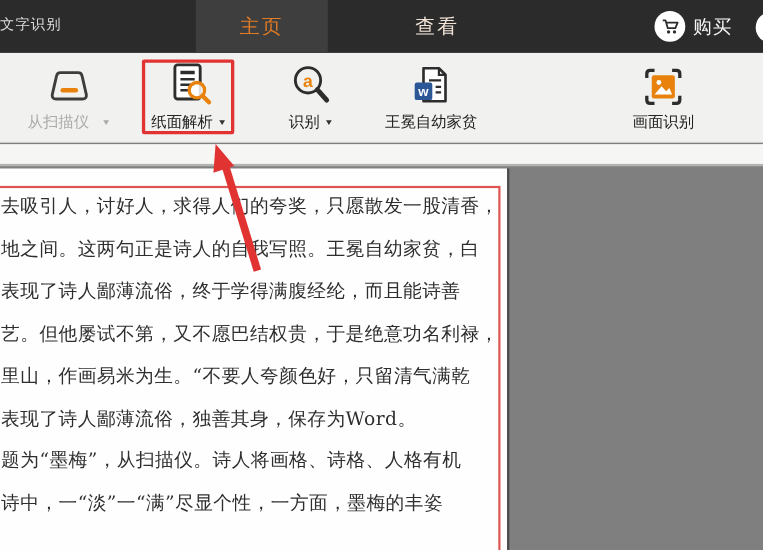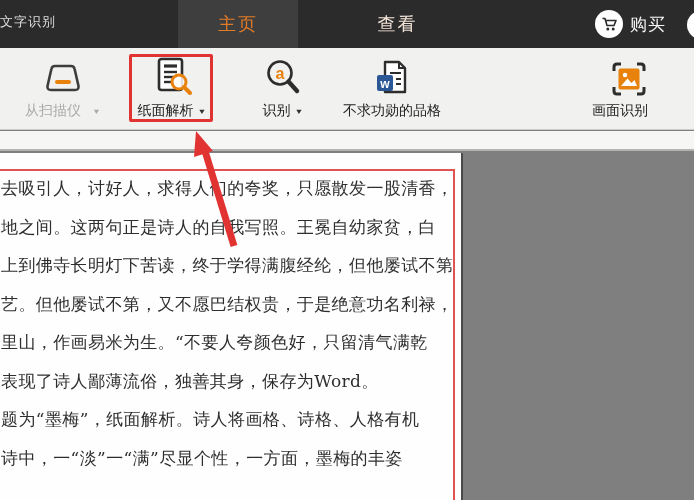--- a/index.html
+++ b/index.html
@@ -25,21 +25,21 @@
   .tb-label-row { display:flex; align-items:center; gap:4px; margin-top:4px; font-size:14px; color:#222222; white-space:nowrap; }
   .tb-btn.disabled .tb-label-row { color:#ababab;gap:11px; }
   .caret { font-size:9px; color:#333333; transform:scaleY(0.85); }
   .tb-btn.disabled .caret { color:#ababab; }
 
   .btn-scanner { left:22px;  width:82px; }
   .btn-paper   { left:132px; width:80px; }
   .btn-recog   { left:243px; width:80px; }
   .btn-word    { left:340px; width:104px; }
   .btn-image   { left:450px; width:102px; }
-  .btn-screen  { left:558px; width:90px;align-items:flex-end; }
+  .btn-screen  { left:558px; width:90px; }
 
   
   .substrip { position:absolute; top:131px; left:0; width:694px; height:20px; background:#f6f6f4; border-bottom:2px solid #b3b3b3; z-index:4; }
 
   
   .content { position:absolute; top:153px; left:0; width:694px; height:347px; overflow:hidden; }
   .page { position:absolute; top:0; left:0; width:461px; height:347px; background:#fefefe; }
   .page-edge { position:absolute; top:0; left:461px; width:2px; height:347px; background:#4a4a4a; }
   .doc-highlight { position:absolute; top:16px; left:-12px; width:467px; height:400px; border:2px solid #e05353; z-index:3; }
   .doc-text { position:absolute; top:16px; left:1px; width:455px; z-index:2;
@@ -132,21 +132,21 @@
           <path d="M13 4 H27 L33 10 V34 H13 Z" fill="#ffffff" stroke="#2d2d2d" stroke-width="2.4" stroke-linejoin="round"></path>
           <path d="M27 4 V10 H33" fill="none" stroke="#2d2d2d" stroke-width="2"></path>
           <line x1="18" y1="15" x2="29" y2="15" stroke="#2d2d2d" stroke-width="2"></line>
           <line x1="24" y1="21" x2="29" y2="21" stroke="#2d2d2d" stroke-width="2"></line>
           <line x1="24" y1="26" x2="29" y2="26" stroke="#2d2d2d" stroke-width="2"></line>
           <rect x="5" y="17" width="16" height="16" rx="2" fill="#2b5797"></rect>
           <text x="13" y="29.5" text-anchor="middle" font-size="12" font-weight="bold" font-family="Liberation Sans, sans-serif" fill="#ffffff">w</text>
         </svg>
       </div>
       <div class="tb-label-row">
-        <span>不求功勋的品格</span>
+        <span>王冕自幼家贫</span>
       </div>
     </div>
 
 
     <div class="tb-btn btn-screen">
       <div class="tb-icon">
         <svg width="38" height="38" viewBox="0 0 38 38">
           <path d="M4 11 V7 Q4 4 7 4 H11" fill="none" stroke="#2d2d2d" stroke-width="3"></path>
           <path d="M27 4 H31 Q34 4 34 7 V11" fill="none" stroke="#2d2d2d" stroke-width="3"></path>
           <path d="M34 27 V31 Q34 34 31 34 H27" fill="none" stroke="#2d2d2d" stroke-width="3"></path>
@@ -163,25 +163,25 @@
 
   </div>
 
   <div class="substrip"></div>
 
   <div class="content">
     <div class="page">
       <div class="doc-text">
         <div class="doc-line">去吸引人，讨好人，求得人们的夸奖，只愿散发一股清香，</div>
         <div class="doc-line">地之间。这两句正是诗人的自我写照。王冕自幼家贫，白</div>
-        <div class="doc-line">上到佛寺长明灯下苦读，终于学得满腹经纶，但他屡试不第</div>
+        <div class="doc-line">表现了诗人鄙薄流俗，终于学得满腹经纶，而且能诗善</div>
         <div class="doc-line">艺。但他屡试不第，又不愿巴结权贵，于是绝意功名利禄，</div>
         <div class="doc-line">里山，作画易米为生。“不要人夸颜色好，只留清气满乾</div>
         <div class="doc-line">表现了诗人鄙薄流俗，独善其身，保存为Word。</div>
-        <div class="doc-line">题为“墨梅”，纸面解析。诗人将画格、诗格、人格有机</div>
+        <div class="doc-line">题为“墨梅”，从扫描仪。诗人将画格、诗格、人格有机</div>
         <div class="doc-line">诗中，一“淡”一“满”尽显个性，一方面，墨梅的丰姿</div>
       </div>
       <div class="doc-highlight"></div>
     </div>
     <div class="page-edge"></div>
   </div>
 
   <div class="highlight-box"></div>
 
   <svg class="arrow-svg" viewBox="0 0 694 500">

